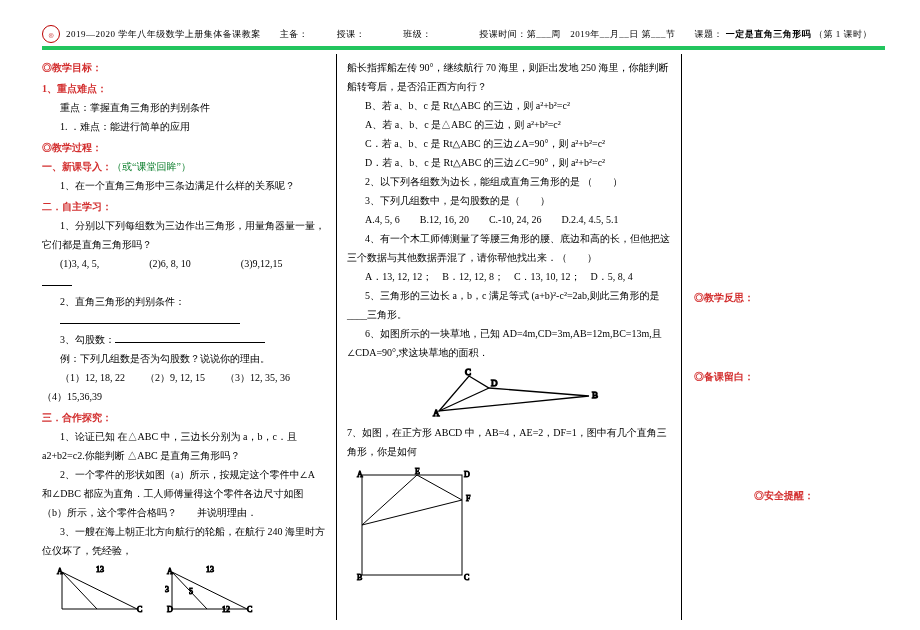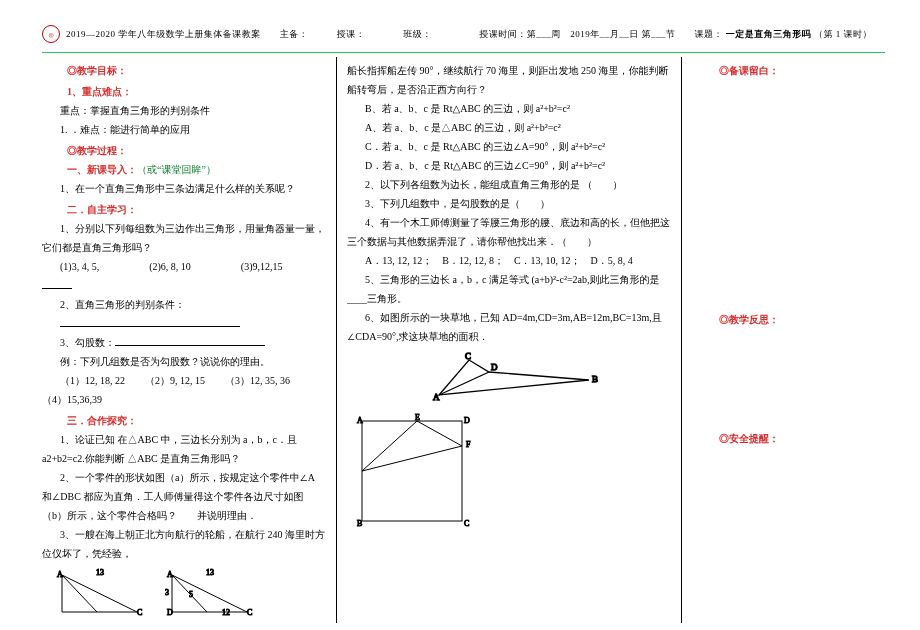--- a/index.html
+++ b/index.html
@@ -11,22 +11,22 @@
       font-size: 10px;
       color: #000;
       overflow: hidden;
     }
     .page {
       padding: 25px 35px 0 42px;
     }
     .header-row {
       display: flex;
       align-items: center;
-      border-bottom: 1px solid #22c55e;
-      padding-bottom: 9px;
+      border-bottom: 4px solid #22c55e;
+      padding-bottom: 3px;
       margin-bottom: 4px;
     }
     .logo {
       width: 18px;
       height: 18px;
       border-radius: 50%;
       border: 1px solid #b00;
       margin-right: 6px;
       display: inline-flex;
       align-items: center;
@@ -41,21 +41,21 @@
     .content {
       display: flex;
       gap: 0;
     }
     .col {
       padding: 4px 8px 4px 0;
     }
     .col1 { width: 295px; border-right: 1px solid #000; padding-right:10px; }
     .col2 { width: 345px; border-right: 1px solid #000; padding: 4px 10px; }
     .col3 { width: 200px; padding-left: 12px; }
-    .red { color: #d32f2f; font-weight: bold; margin-left: 25px; }
+    .red { color: #d32f2f; font-weight: bold; }
     .green { color: #0a7d2a; font-weight: normal; }
     p { line-height: 1.9; font-size: 10px; }
     .sect { margin-top: 2px; }
     .item { text-indent: 1.8em; }
     .blankline { display:inline-block; border-bottom:1px solid #000; min-width:50px; height:10px; }
     .minib { min-width:30px; }
     .svg-wrap { margin-top: 4px; }
     .col3 p { margin-bottom: 60px; }
   </style>
 </head>
@@ -118,52 +118,54 @@
     </div>
 
     <div class="col col2">
       <p>船长指挥船左传 90°，继续航行 70 海里，则距出发地 250 海里，你能判断船转弯后，是否沿正西方向行？</p>
       <p class="item">B、若 a、b、c 是 Rt△ABC 的三边，则 a²+b²=c²</p>
       <p class="item">A、若 a、b、c 是△ABC 的三边，则 a²+b²=c²</p>
       <p class="item">C．若 a、b、c 是 Rt△ABC 的三边∠A=90°，则 a²+b²=c²</p>
       <p class="item">D．若 a、b、c 是 Rt△ABC 的三边∠C=90°，则 a²+b²=c²</p>
       <p class="item">2、以下列各组数为边长，能组成直角三角形的是 （　　）</p>
       <p class="item">3、下列几组数中，是勾股数的是（　　）</p>
+      <p class="item">A.4, 5, 6　　B.12, 16, 20　　C.-10, 24, 26　　D.2.4, 4.5, 5.1</p>
       <p class="item">4、有一个木工师傅测量了等腰三角形的腰、底边和高的长，但他把这三个数据与其他数据弄混了，请你帮他找出来．（　　）</p>
       <p class="item">A．13, 12, 12；　B．12, 12, 8；　C．13, 10, 12；　D．5, 8, 4</p>
       <p class="item">5、三角形的三边长 a，b，c 满足等式 (a+b)²-c²=2ab,则此三角形的是____三角形。</p>
       <p class="item">6、如图所示的一块草地，已知 AD=4m,CD=3m,AB=12m,BC=13m,且　∠CDA=90°,求这块草地的面积．</p>
       <div class="svg-wrap" style="text-align:center;">
         <svg width="200" height="55" viewBox="0 0 200 55">
           <g stroke="#000" stroke-width="1.3" fill="none">
             <polygon points="30,45 60,10 80,22 180,30 30,45"></polygon>
             <line x1="30" y1="45" x2="80" y2="22"></line>
             <text x="56" y="9" font-size="9" fill="#000">C</text>
             <text x="82" y="20" font-size="9" fill="#000">D</text>
             <text x="183" y="32" font-size="9" fill="#000">B</text>
             <text x="24" y="50" font-size="9" fill="#000">A</text>
           </g>
         </svg>
       </div>
+      <p>7、如图，在正方形 ABCD 中，AB=4，AE=2，DF=1，图中有几个直角三角形，你是如何</p>
       <div class="svg-wrap">
         <svg width="130" height="120" viewBox="0 0 130 120">
           <g stroke="#000" stroke-width="1" fill="none">
             <rect x="15" y="10" width="100" height="100"></rect>
             <polyline points="15,60 70,10 115,35 15,60"></polyline>
             <text x="10" y="12" font-size="8" fill="#000">A</text>
             <text x="68" y="9" font-size="8" fill="#000">E</text>
             <text x="117" y="12" font-size="8" fill="#000">D</text>
             <text x="119" y="36" font-size="8" fill="#000">F</text>
             <text x="10" y="115" font-size="8" fill="#000">B</text>
             <text x="117" y="115" font-size="8" fill="#000">C</text>
           </g>
         </svg>
       </div>
     </div>
 
     <div class="col col3">
+      <p style="margin-top:230px;" class="red">◎教学反思：</p>
       <p class="red">◎备课留白：</p>
-      <p style="margin-top:230px;" class="red">◎教学反思：</p>
-      <p style="margin-top:100px;" class="red">◎安全提醒：</p>
+      <p style="margin-top:100px;text-align:center;" class="red">◎安全提醒：</p>
     </div>
 
   </div>
 </div>
 
 </body></html>

